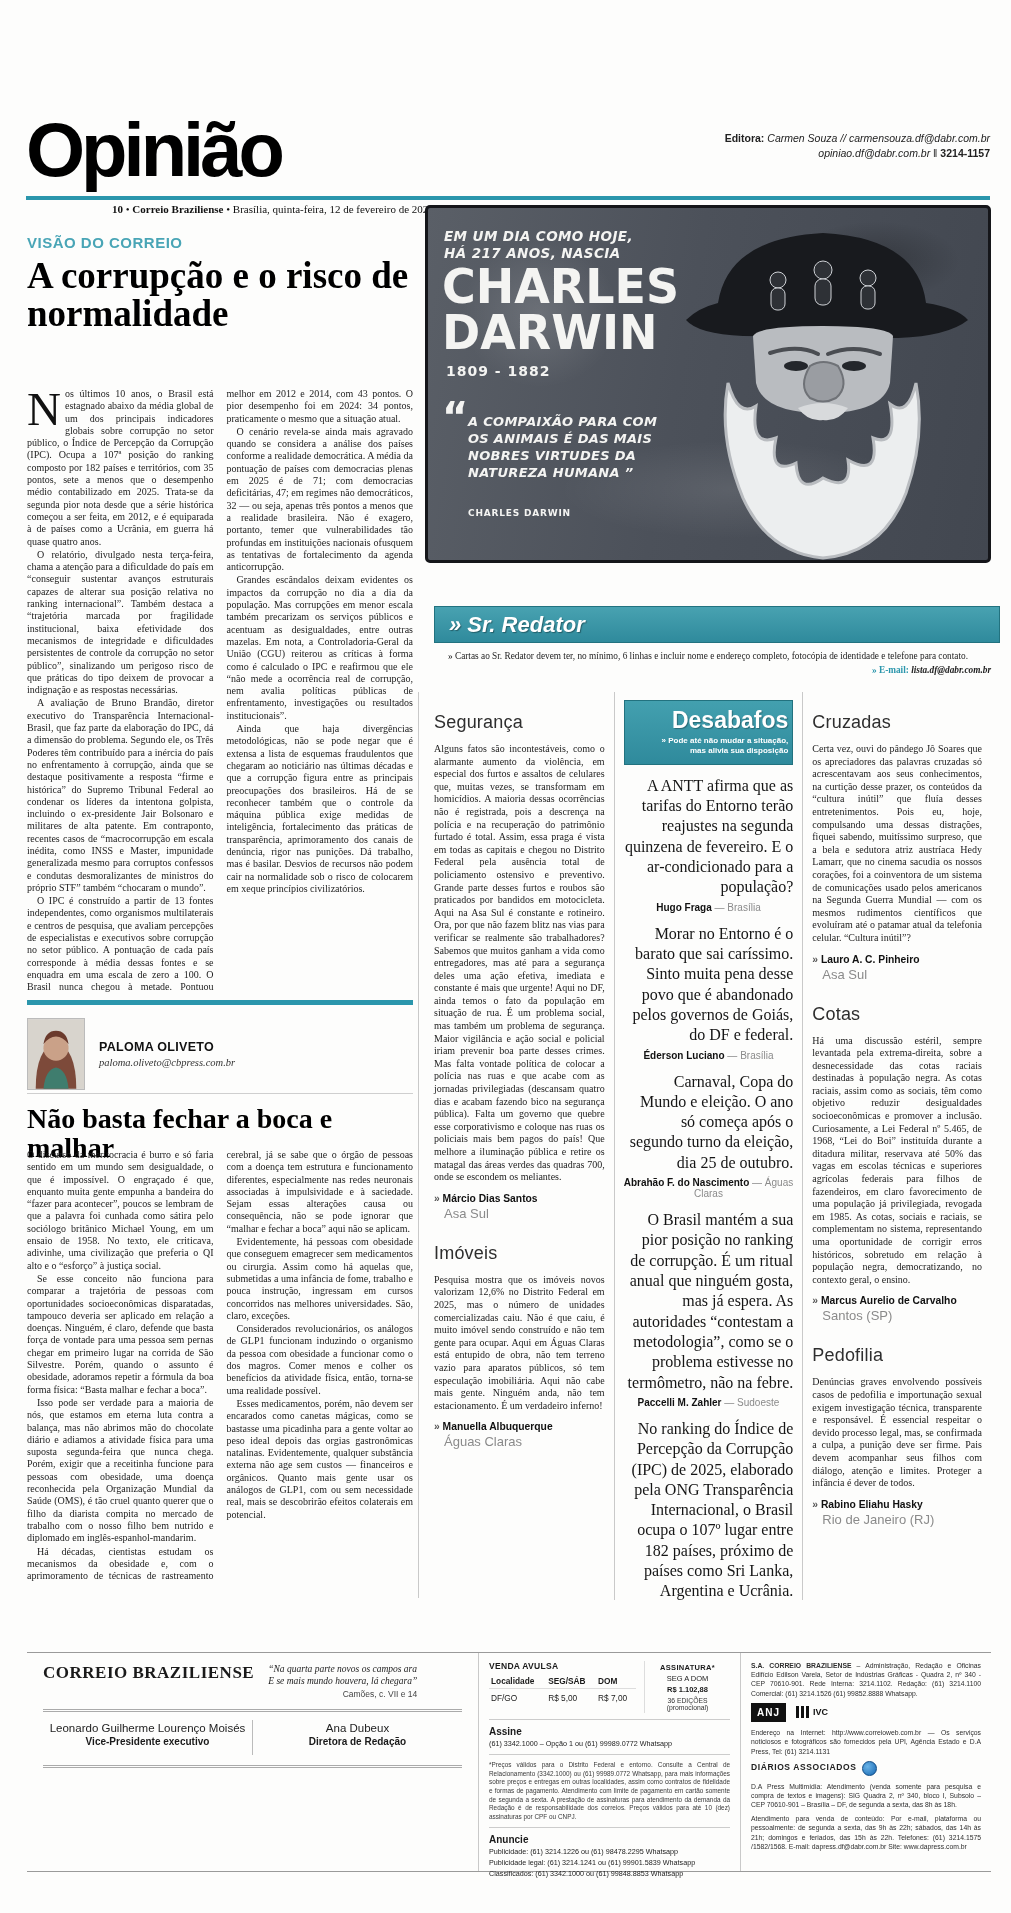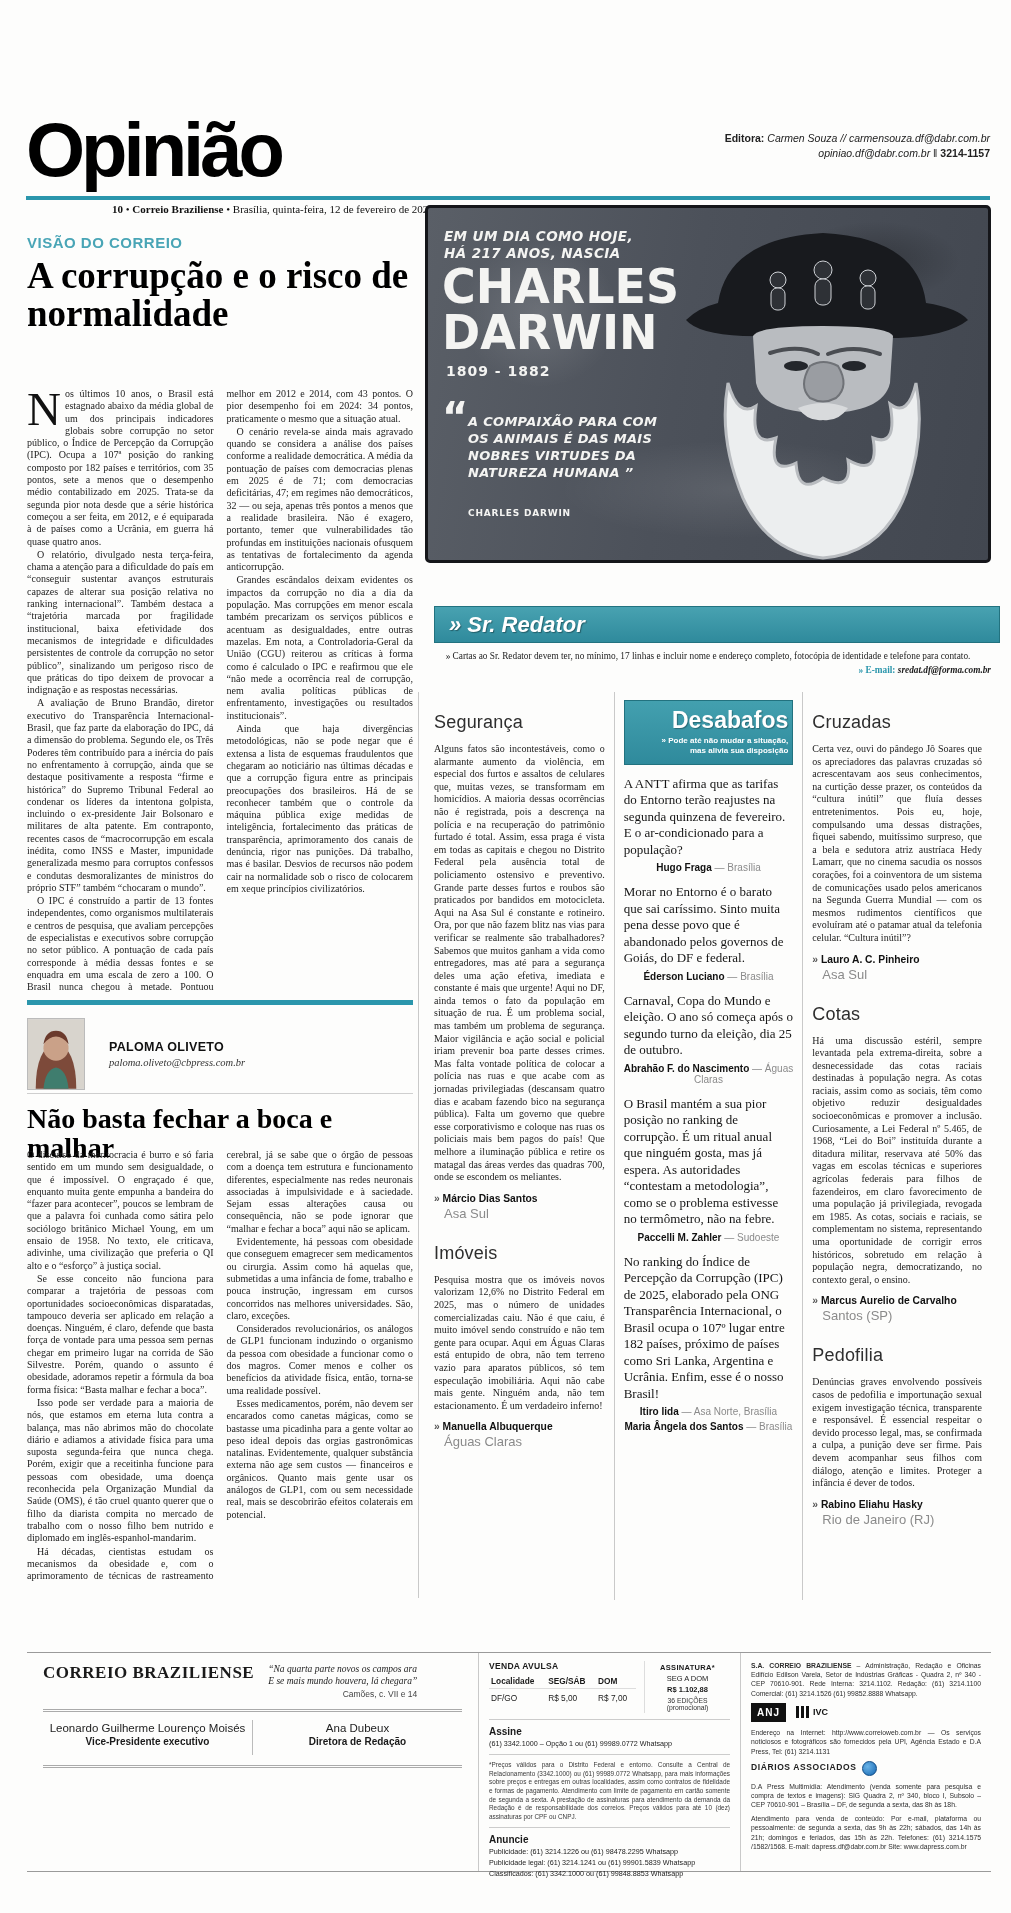--- a/index.html
+++ b/index.html
@@ -48,21 +48,21 @@
     column-count:2; column-gap:13px; column-fill:auto; overflow:hidden;
   }
   .dropcap {
     float:left; font-size:47px; line-height:38px; padding:2px 4px 0 0;
     font-weight:normal; color:#111;
   }
   .ed-endrule { position:absolute; left:27px; top:1000px; width:386px; height:5px; background:#2b96ac; }
   
   .byline {
     position:absolute; left:27px; top:1014px; width:386px; height:80px;
-    display:flex; align-items:center; gap:24px; border-bottom:1px solid #cfcfcf;
+    display:flex; align-items:center; gap:14px; border-bottom:1px solid #cfcfcf;
   }
   .byline .photo { width:58px; height:72px; flex:0 0 58px; border:1px solid #bbb; background:#ddd; }
   .byline .who { font-family:"Liberation Sans", sans-serif; }
   .byline .name { font-weight:bold; font-size:12.5px; letter-spacing:.3px; color:#111; }
   .byline .mail { font-family:"Liberation Serif", serif; font-style:italic; font-size:10.5px; color:#333; margin-top:3px; }
   .col-headline {
     position:absolute; left:27px; top:1104px; width:395px;
     font-weight:bold; font-size:28px; line-height:1.05; color:#000;
   }
   .col-body {
@@ -116,21 +116,21 @@
   .sig-name { font-weight:bold; font-size:10.3px; color:#111; }
   .sig-name::before { content:"» "; color:#555; }
   .sig-loc { font-size:13px; color:#8a8a8a; margin:2px 0 0 10px; }
   
   .dz-box {
     margin-top:8px; background:linear-gradient(#43a0af,#2f8a9c); border:1px solid #22727f;
     text-align:right; color:#fff; padding:6px 4px 7px;
   }
   .dz-title { font-family:"Liberation Sans", sans-serif; font-weight:bold; font-size:23px; text-shadow:1px 1px 1px rgba(0,0,0,.3); }
   .dz-sub { font-family:"Liberation Sans", sans-serif; font-size:8px; line-height:1.3; margin-top:2px; font-weight:bold; }
-  .dz-item { text-align:left; font-size:13px; line-height:1.27; color:#151515; margin-top:11px; }
+  .dz-item { text-align:right; font-size:16px; line-height:1.27; color:#151515; margin-top:11px; }
   .dz-sig { text-align:center; margin-top:4px; font-family:"Liberation Sans", sans-serif; font-size:10px; }
   .dz-sig .n { font-weight:bold; color:#111; }
   .dz-sig .l { color:#8a8a8a; }
   .dz-sig .l::before { content:" — "; color:#8a8a8a; }
   
   .footer {
     position:absolute; left:27px; top:1652px; width:964px; height:220px;
     border-top:1px solid #9a9a9a; border-bottom:1px solid #9a9a9a;
     display:flex; font-family:"Liberation Sans", sans-serif;
   }
@@ -243,22 +243,22 @@
       <div>DARWIN</div>
     </div>
     <div class="txt ct-years">1809 - 1882</div>
     <div class="txt ct-quote-mark">“</div>
     <div class="txt ct-quote">A COMPAIXÃO PARA COM OS ANIMAIS É DAS MAIS NOBRES VIRTUDES DA NATUREZA HUMANA ”</div>
     <div class="txt ct-attrib">CHARLES DARWIN</div>
   </div>
 
   <div class="sr-banner">» Sr. Redator</div>
   <div class="sr-notes">
-    <div class="n1">»  Cartas ao Sr. Redator devem ter, no mínimo, 17 linhas e incluir nome e endereço completo, fotocópia de identidade e telefone para contato.</div>
-    <div class="n2"><span class="b">»  E-mail: </span><span class="mail">sredat.df@forma.com.br</span></div>
+    <div class="n1">»  Cartas ao Sr. Redator devem ter, no mínimo, 6 linhas e incluir nome e endereço completo, fotocópia de identidade e telefone para contato.</div>
+    <div class="n2"><span class="b">»  E-mail: </span><span class="mail">lista.df@dabr.com.br</span></div>
   </div>
 
   <div class="vline" id="vl-main"></div>
 
   <div class="letters">
 
     <div class="lcol">
       <div class="lhead">Segurança</div>
       <div class="lbody">Alguns fatos são incontestáveis, como o alarmante aumento da violência, em especial dos furtos e assaltos de celulares que, muitas vezes, se transformam em homicídios. A maioria dessas ocorrências não é registrada, pois a descrença na polícia e na recuperação do patrimônio furtado é total. Assim, essa praga é vista em todas as capitais e chegou no Distrito Federal pela ausência total de policiamento ostensivo e preventivo. Grande parte desses furtos e roubos são praticados por bandidos em motocicleta. Aqui na Asa Sul é constante e rotineiro. Ora, por que não fazem blitz nas vias para verificar se realmente são trabalhadores? Sabemos que muitos ganham a vida como entregadores, mas até para a segurança deles uma ação efetiva, imediata e constante é mais que urgente! Aqui no DF, ainda temos o fato da população em situação de rua. É um problema social, mas também um problema de segurança. Maior vigilância e ação social e policial iriam prevenir boa parte desses crimes. Mas falta vontade política de colocar a polícia nas ruas e que acabe com as jornadas privilegiadas (descansam quatro dias e acabam fazendo bico na segurança pública). Falta um governo que quebre esse corporativismo e coloque nas ruas os policiais mais bem pagos do país! Que melhore a iluminação pública e retire os matagal das áreas verdes das quadras 700, onde se escondem os meliantes.</div>
       <div class="sig">

